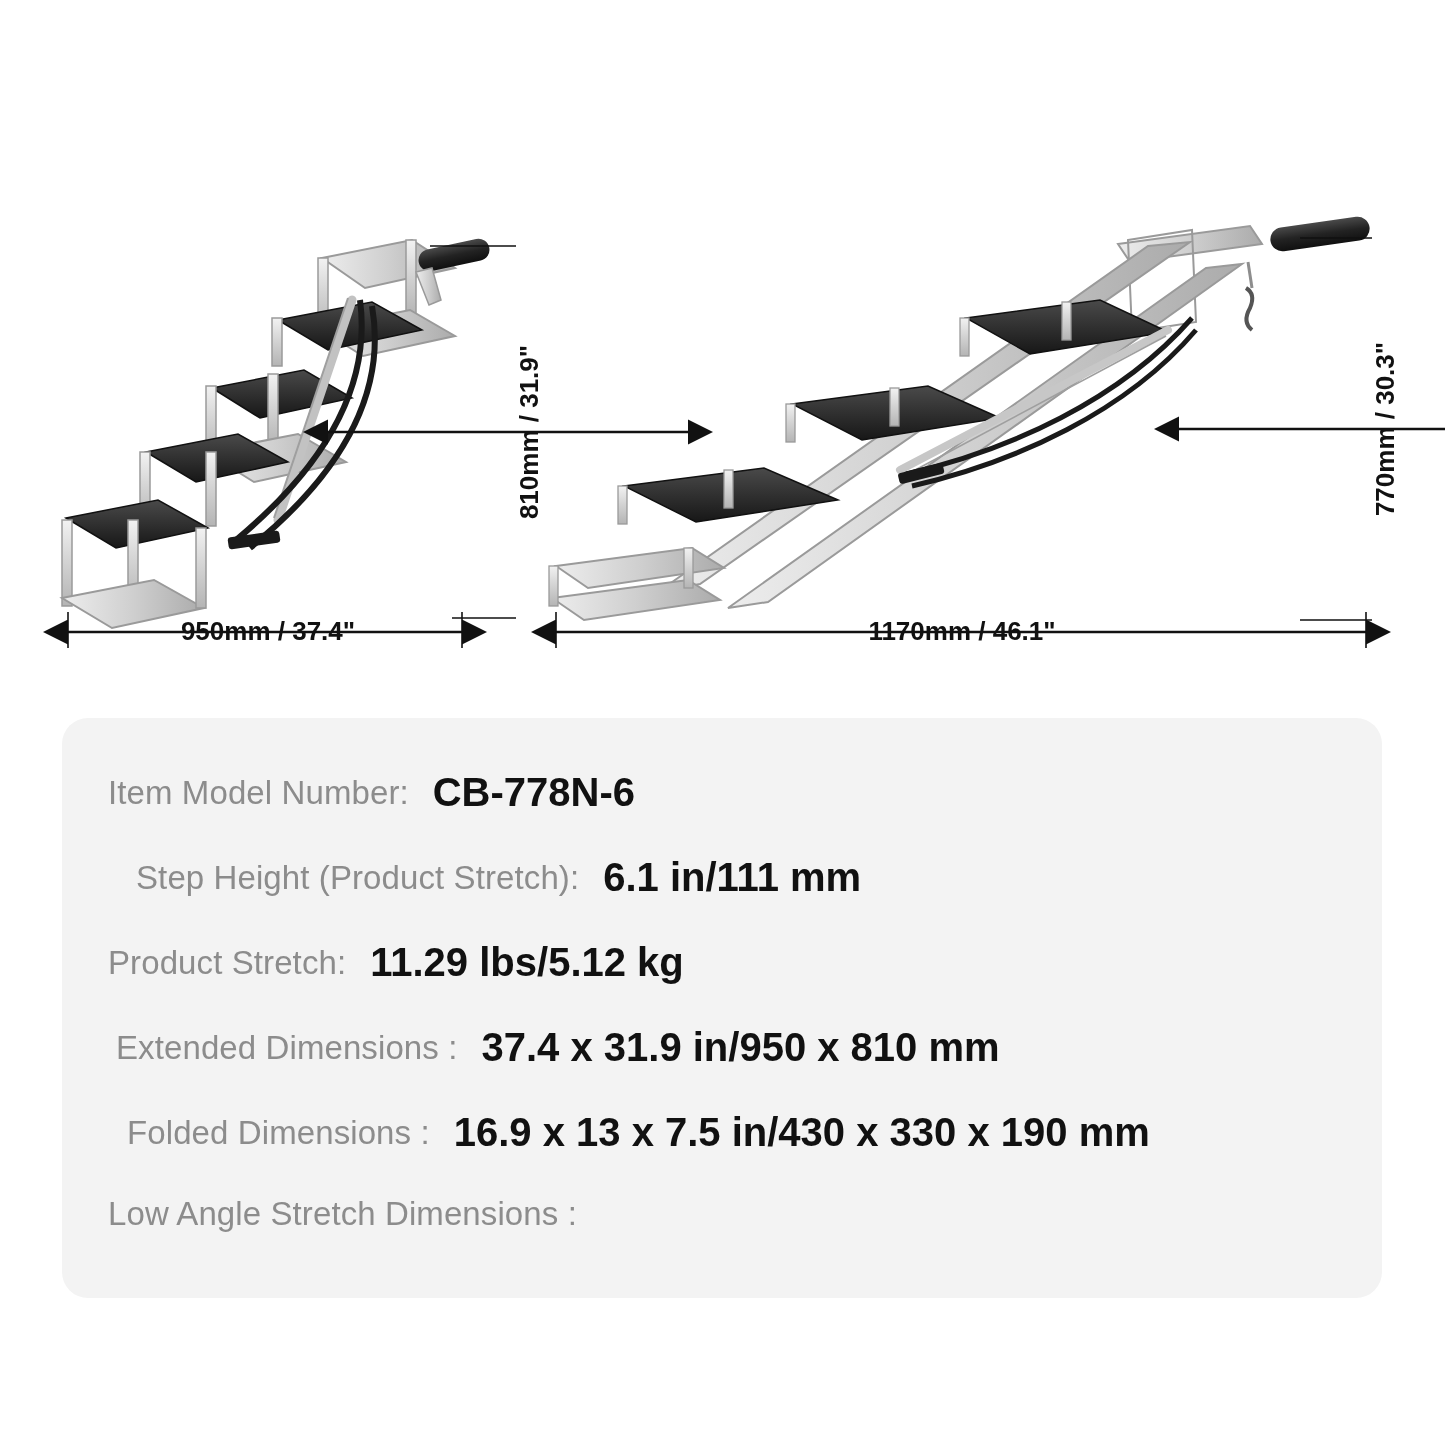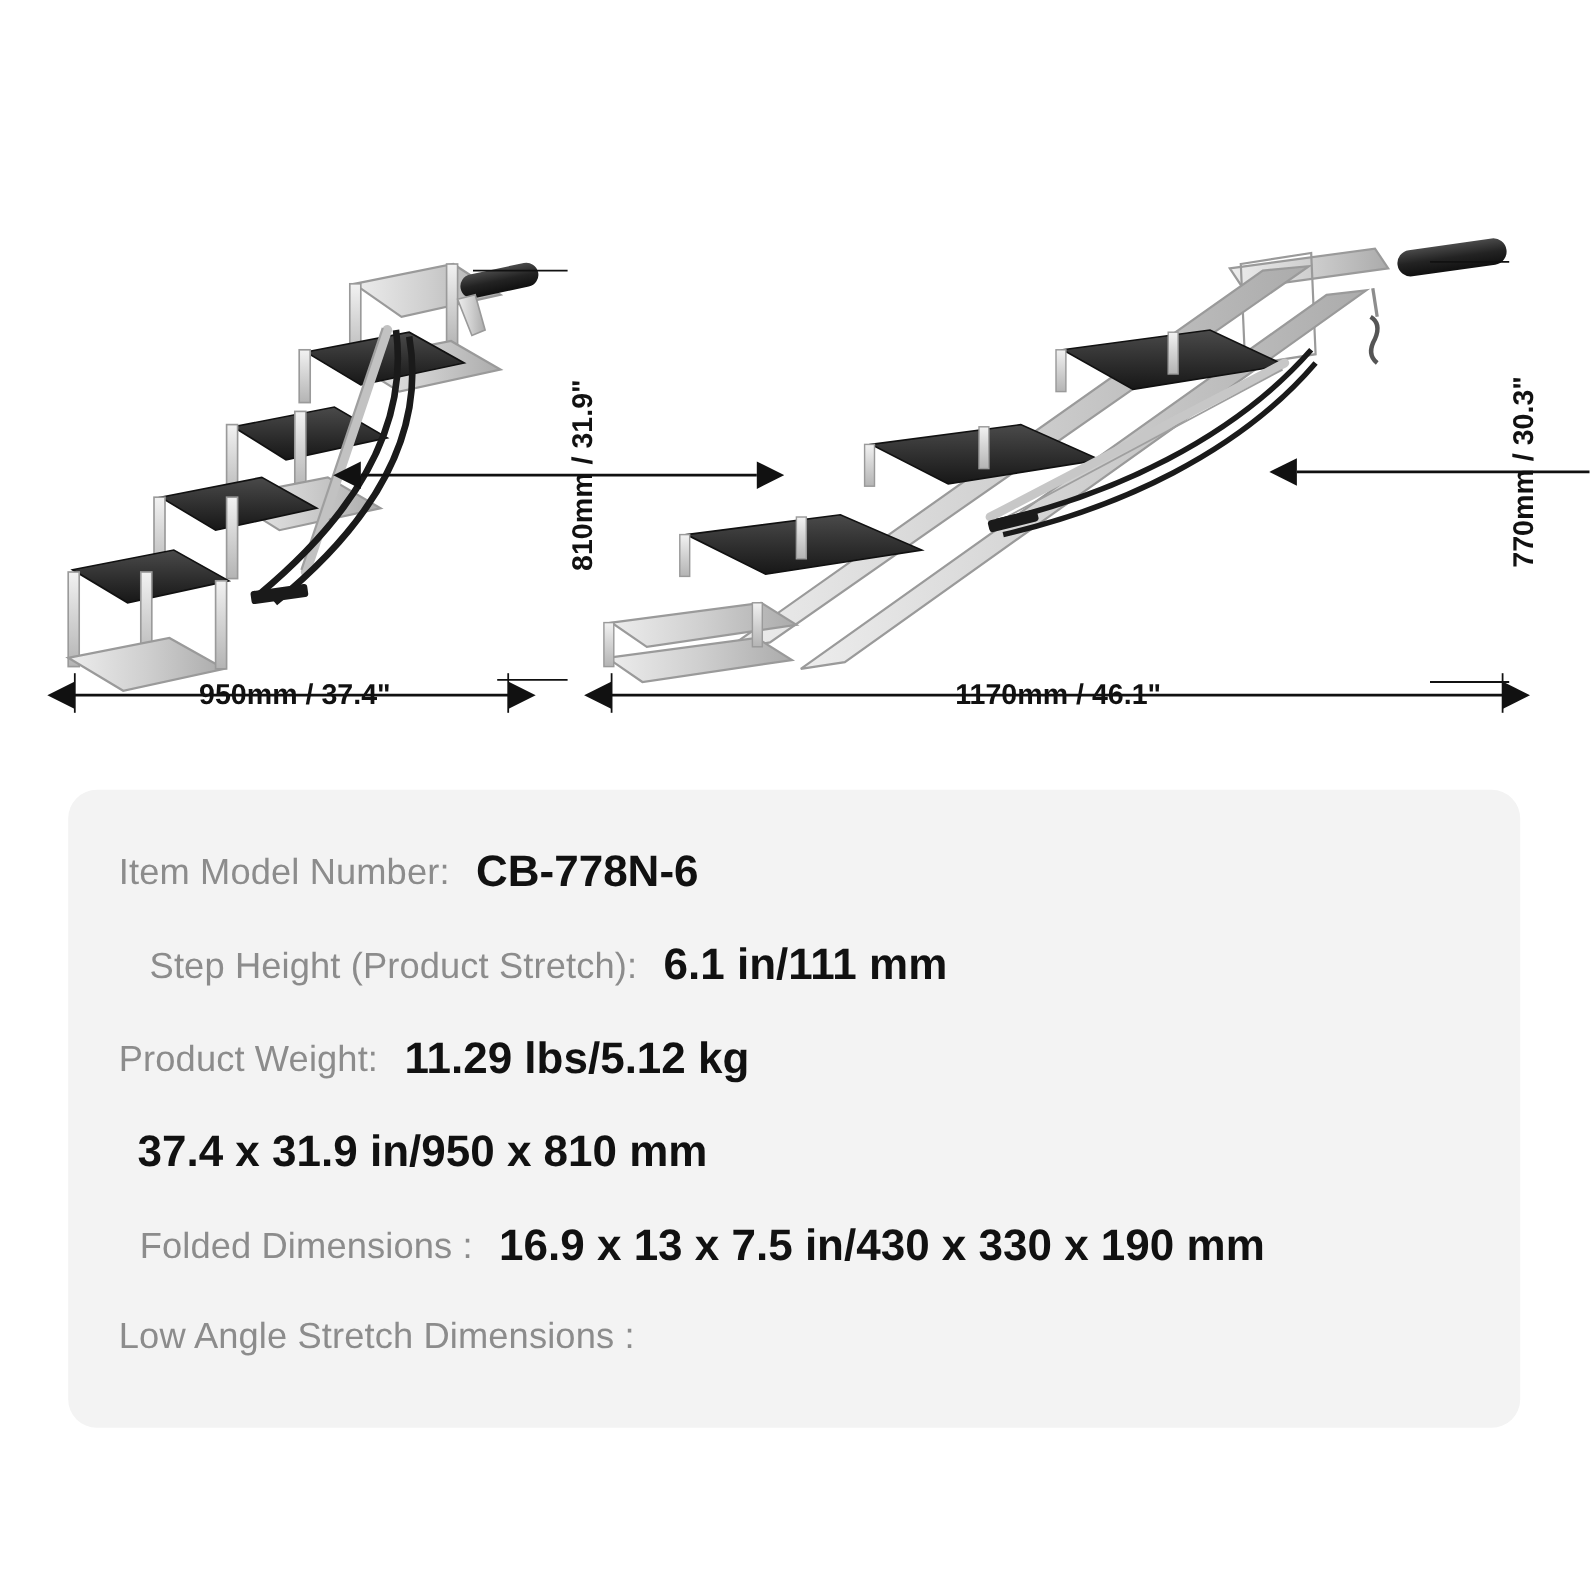--- a/index.html
+++ b/index.html
@@ -231,25 +231,26 @@
     <span class="spec-label">Item Model Number:</span>
     <span class="spec-value">CB-778N-6</span>
   </div>
 
   <div class="spec-row r2">
     <span class="spec-label">Step Height (Product Stretch):</span>
     <span class="spec-value">6.1 in/111 mm</span>
   </div>
 
   <div class="spec-row r3">
-    <span class="spec-label">Product Weight:</span>
+    <span class="spec-label">Product Stretch:</span>
     <span class="spec-value">11.29 lbs/5.12 kg</span>
   </div>
 
   <div class="spec-row r4">
+    <span class="spec-label">Extended Dimensions :</span>
     <span class="spec-value">37.4 x 31.9 in/950 x 810 mm</span>
   </div>
 
   <div class="spec-row r5">
     <span class="spec-label">Folded Dimensions :</span>
     <span class="spec-value">16.9 x 13 x 7.5 in/430 x 330 x 190 mm</span>
   </div>
 
   <div class="spec-row r6">
     <span class="spec-label">Low Angle Stretch Dimensions :</span>

